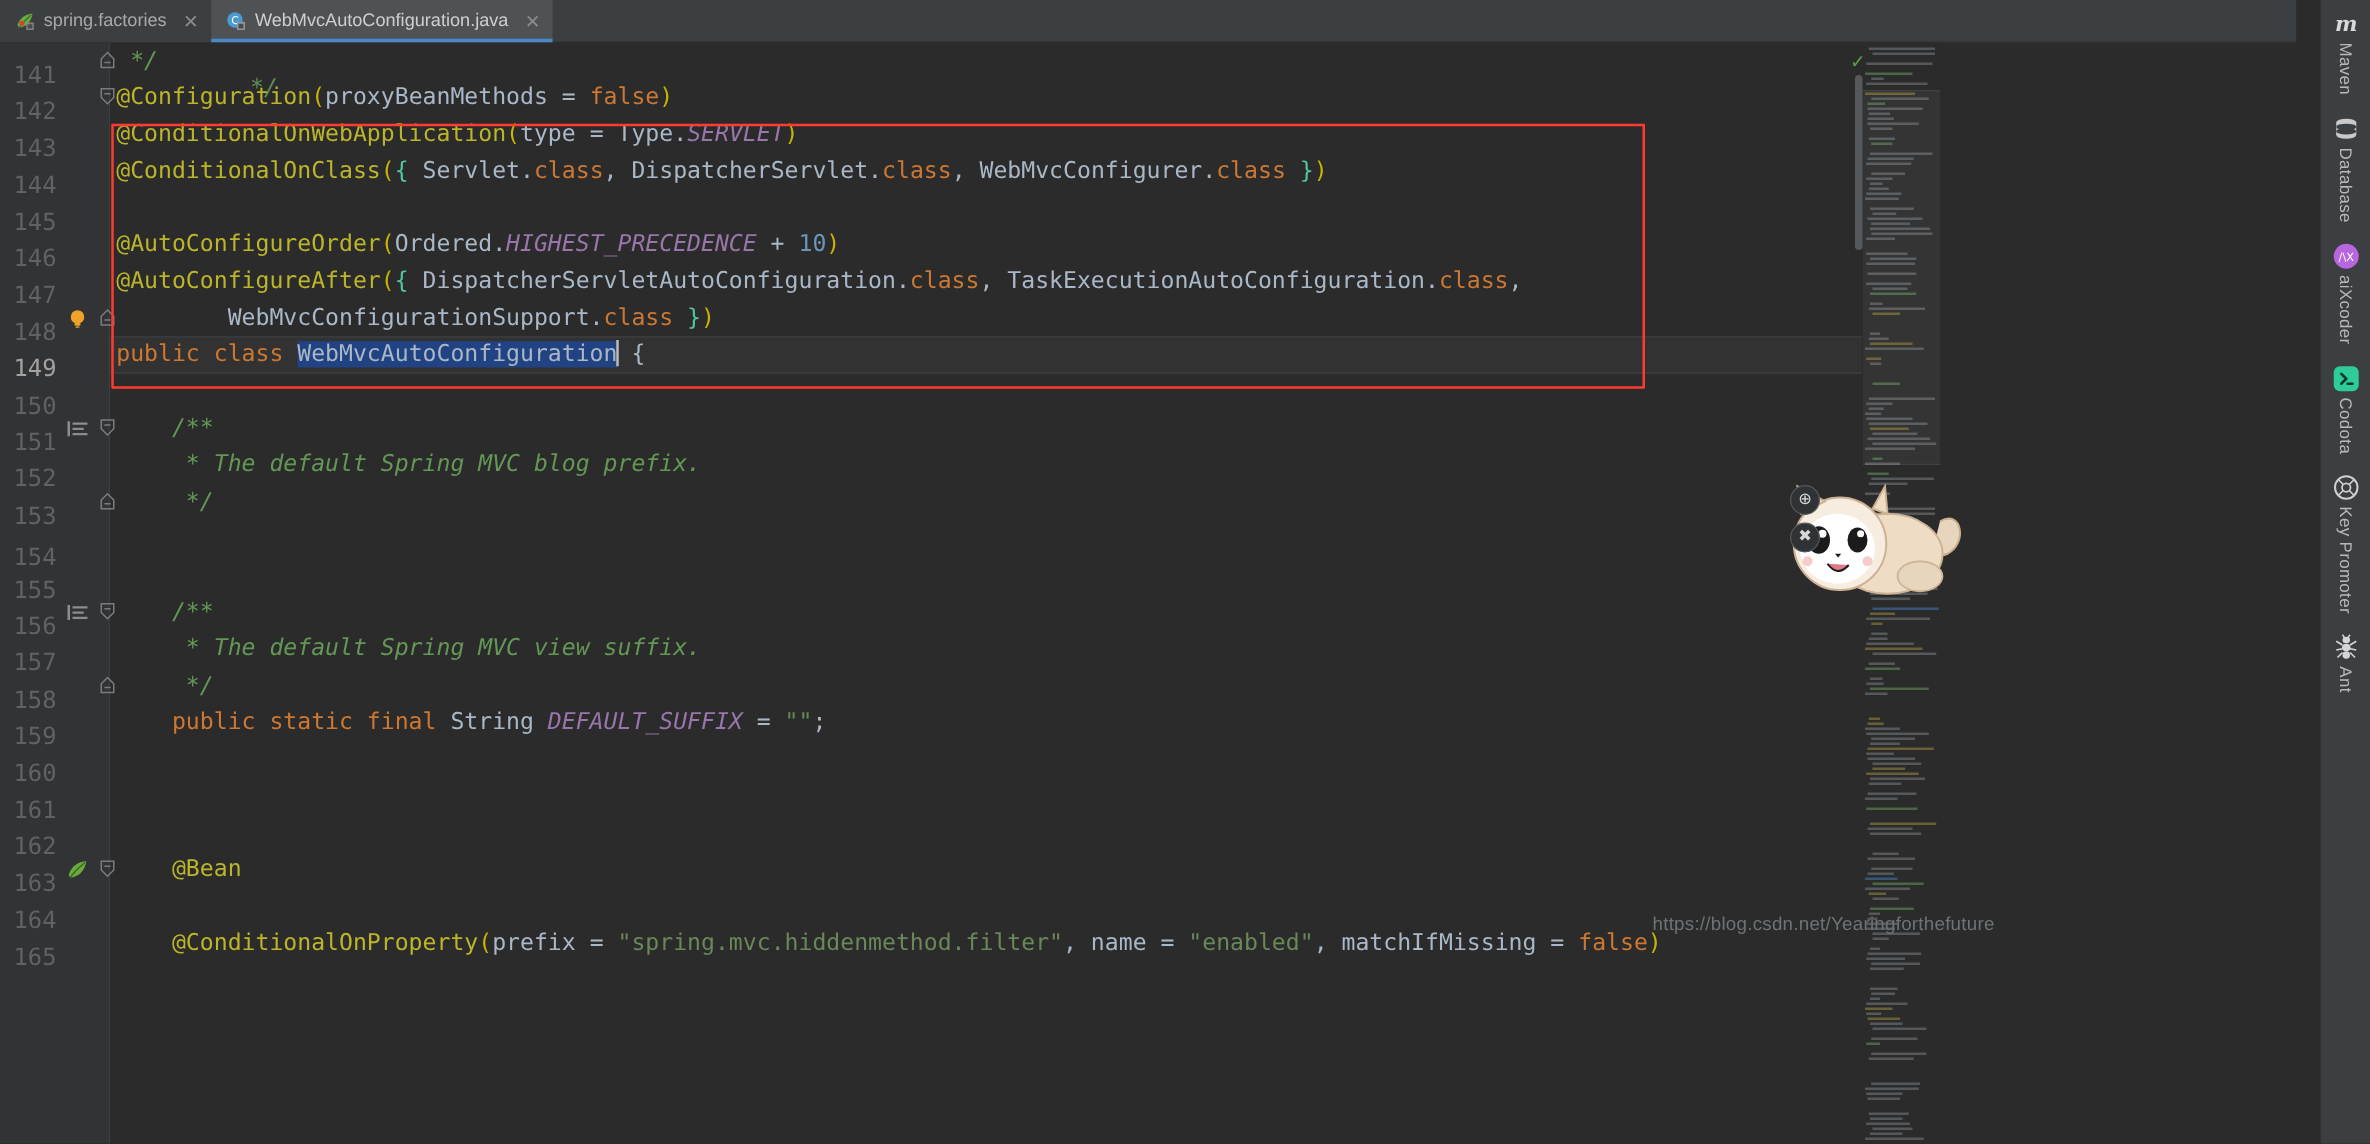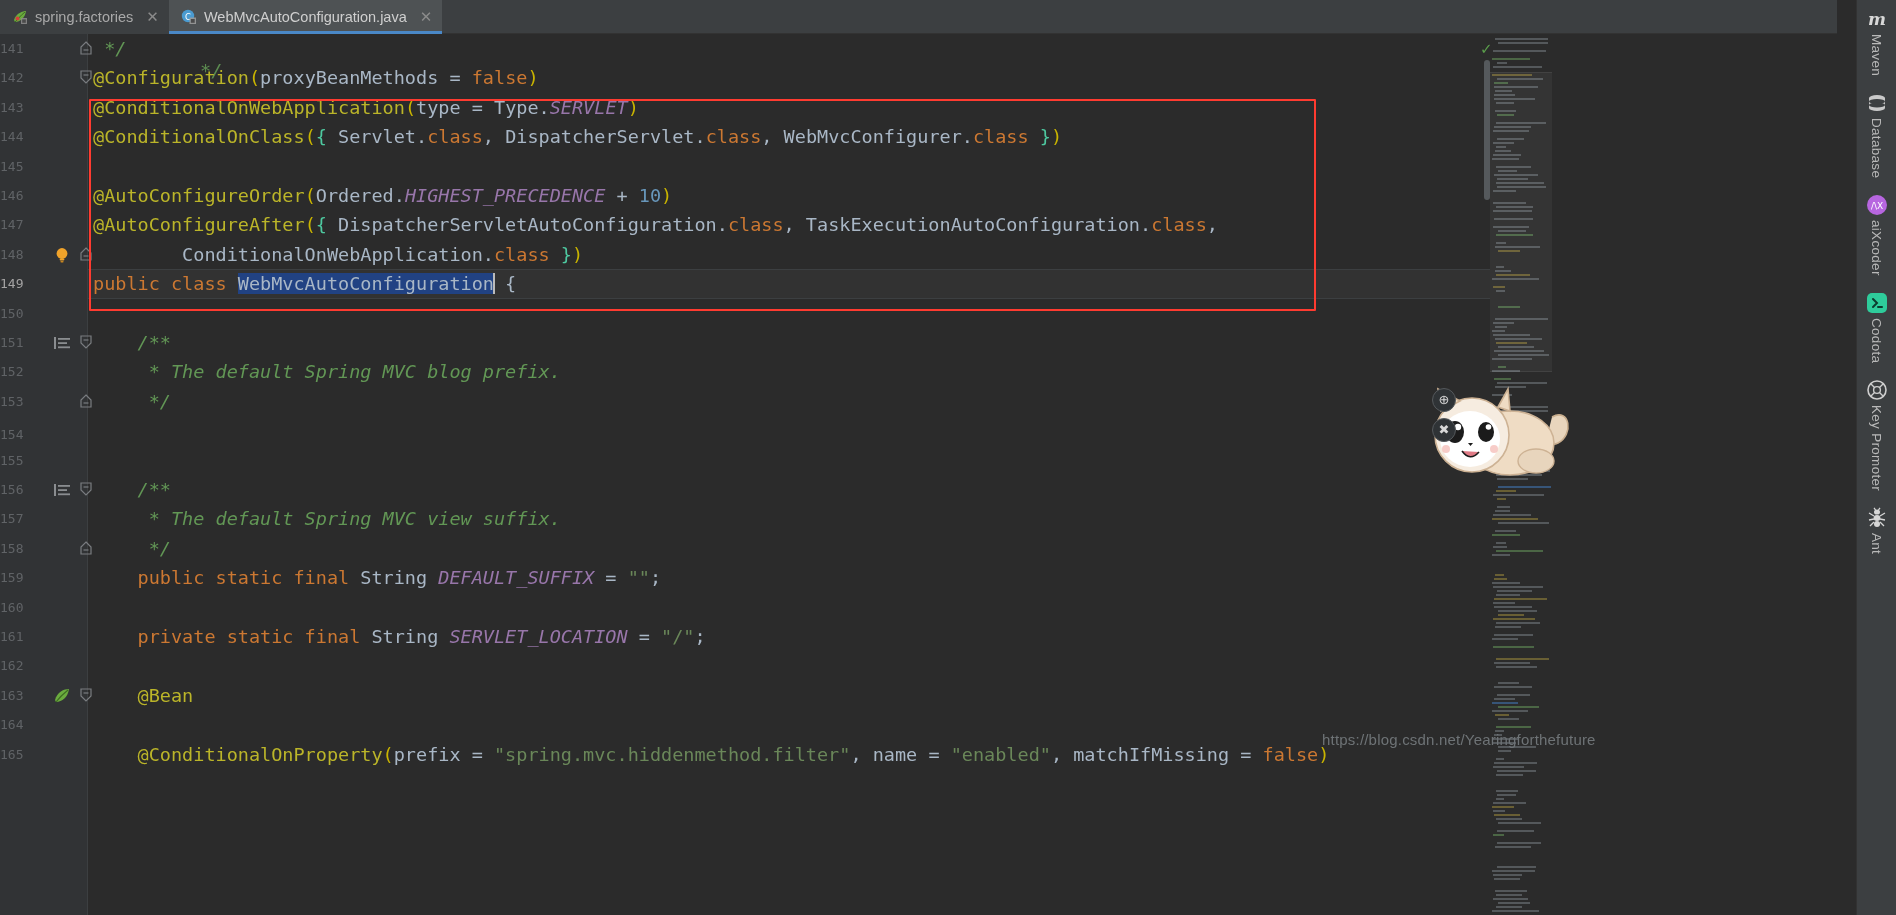--- a/index.html
+++ b/index.html
@@ -47,23 +47,24 @@
     background: #2b2b2b; overflow: hidden;
   }
   .gutter {
     position: absolute; left: 0; top: 0; width: 88px; height: 881px;
     background: #313335;
   }
   .gutter-sep { position: absolute; left: 87px; top: 0; width: 1px; height: 881px; background: #3c3f41; }
 
   .row { position: absolute; left: 0; width: 1490px; height: 29.4px; }
   .lineno {
-    position: absolute; left: 0; width: 56px; text-align: left;
-    font-size: 13px; color: #606366; line-height: 29.4px;
+    position: absolute; left: 0; width: 56px; text-align: center;
+    font-size: 19px; color: #606366; line-height: 29.4px;
     font-family: "DejaVu Sans Mono", monospace;
+    margin-top: 12px;
   }
   .lineno.current { color: #a4a3a3; }
   .row.current .rowbg {
     position: absolute; left: 88px; right: 0; top: 0; bottom: 0;
     background: #323232;
     border-top: 1px solid #3c3f41; border-bottom: 1px solid #3c3f41;
   }
   .code {
     position: absolute; left: 93px; top: 0; line-height: 29.4px;
     font-size: 18.5px; white-space: pre;
@@ -250,21 +251,21 @@
           <div class="lineno">148</div>
           <div class="g-fold" style="top: 6px;"><svg width="14" height="16" viewBox="0 0 14 16">
               <path d="M7 2 l5 5 v7 h-10 v-7 z" fill="none" stroke="#7a7d80" stroke-width="1.2"></path>
               <path d="M4.5 10 h5" stroke="#7a7d80" stroke-width="1.2"></path>
             </svg></div>
           <div class="g-icon" style="top: 5px;"><svg width="20" height="20" viewBox="0 0 20 20">
               <circle cx="10" cy="8.5" r="5.4" fill="#f0a32a"></circle>
               <rect x="7.6" y="13.4" width="4.8" height="2.2" rx="1" fill="#f0a32a"></rect>
               <rect x="8.4" y="16" width="3.2" height="1.4" rx=".7" fill="#c8861f"></rect>
             </svg></div>
-          <div class="code"><span class="t-default">        ConditionalOnWebApplication.</span><span class="t-kw">class</span><span class="t-default"> </span><span class="t-curly">}</span><span class="t-paren">)</span></div>
+          <div class="code"><span class="t-default">        WebMvcConfigurationSupport.</span><span class="t-kw">class</span><span class="t-default"> </span><span class="t-curly">}</span><span class="t-paren">)</span></div>
         </div>
         <div class="row current" style="top: 235.2px;">
           <div class="rowbg"></div>
           <div class="lineno current">149</div>
           <div class="code"><span class="t-kw">public class </span><span class="t-sel">WebMvcAutoConfiguration</span><span class="caret"></span><span class="t-default"> {</span></div>
         </div>
         <div class="row" style="top: 264.6px;">
           <div class="lineno">150</div>
           <div class="code"></div>
         </div>
@@ -330,21 +331,20 @@
         <div class="row" style="top: 529.2px;">
           <div class="lineno">159</div>
           <div class="code"><span class="t-kw">    public static final </span><span class="t-default">String </span><span class="t-const">DEFAULT_SUFFIX</span><span class="t-default"> = </span><span class="t-str">""</span><span class="t-default">;</span></div>
         </div>
         <div class="row" style="top: 558.6px;">
           <div class="lineno">160</div>
           <div class="code"></div>
         </div>
         <div class="row" style="top: 588px; padding-left: 40px;">
           <div class="lineno">161</div>
-          <div class="code"><span class="t-kw">    private static final </span><span class="t-default">String </span><span class="t-const">SERVLET_LOCATION</span><span class="t-default"> = </span><span class="t-str">"/"</span><span class="t-default">;</span></div>
         </div>
         <div class="row" style="top: 617.4px;">
           <div class="lineno">162</div>
           <div class="code"></div>
         </div>
         <div class="row" style="top: 646.8px;">
           <div class="lineno">163</div>
           <div class="g-fold" style="top: 6px;"><svg width="14" height="16" viewBox="0 0 14 16">
               <path d="M2 2 h10 v7 l-5 5 l-5 -5 z" fill="none" stroke="#7a7d80" stroke-width="1.2"></path>
               <path d="M4.5 6 h5" stroke="#7a7d80" stroke-width="1.2"></path>

